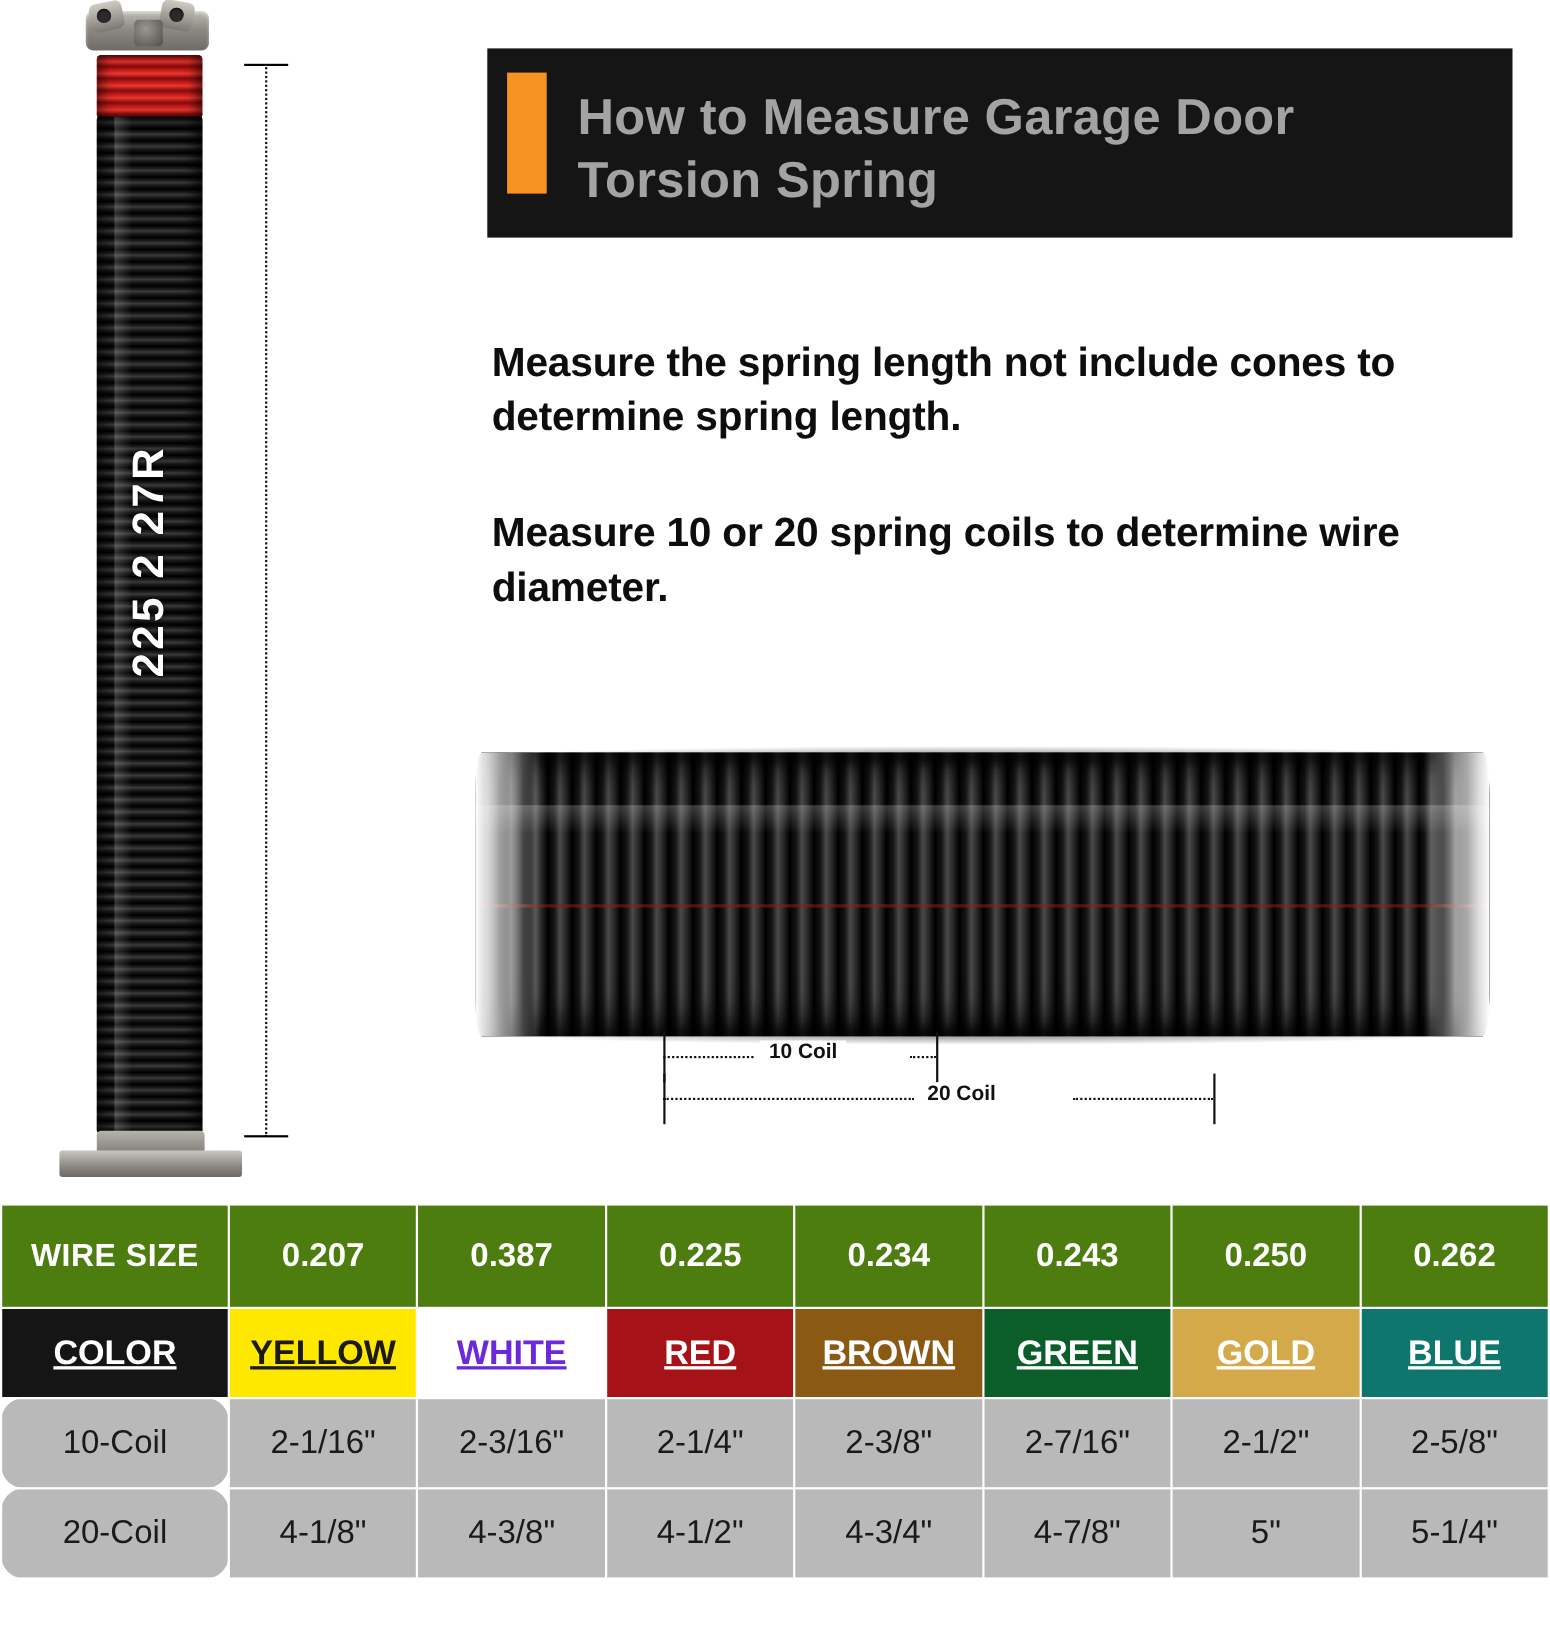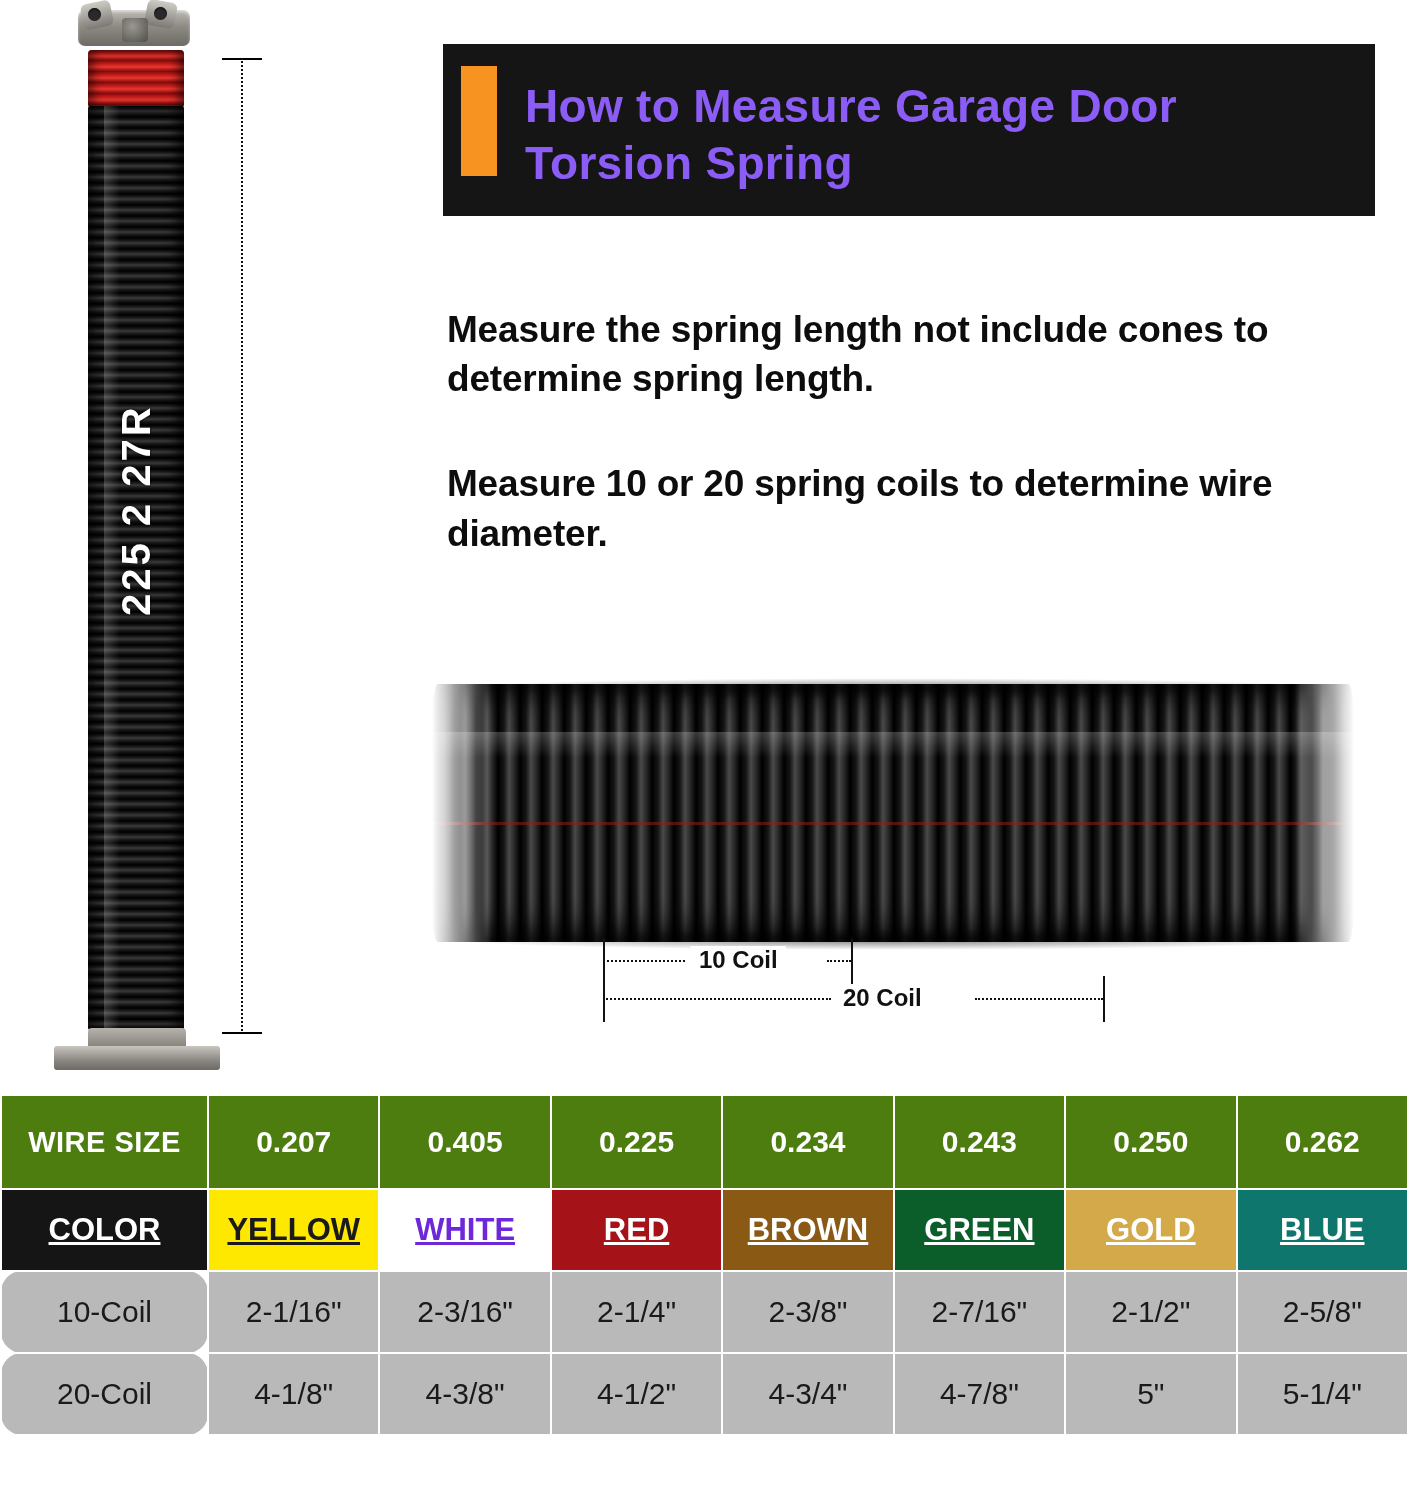--- a/index.html
+++ b/index.html
@@ -138,21 +138,21 @@
   }
   .banner .accent {
     width: 36px; height: 110px;
     background: #F79321;
     margin: 22px 0 0 18px;
     flex: 0 0 36px;
   }
   .banner h1 {
     margin: 0;
     padding: 34px 24px 0 28px;
-    color: #8b5cf6;
+    color: #a3a3a3;
     font-size: 46px;
     line-height: 1.24;
     font-weight: bold;
     letter-spacing: .3px;
   }
 
   
   .instructions {
     position: absolute;
     left: 447px; top: 305px;
@@ -208,21 +208,21 @@
   .dim-10 { top: 4px; }
   .dim-20 { top: 42px; }
   .dim-row .bar {
     position:absolute; top:16px; height:0; border-top: 2px dotted #111;
   }
   .dim-row .end {
     position:absolute; top:-6px; width:2px; height:46px; background:#111;
   }
   .dim-row .lbl {
     position:absolute; top:2px;
-    font-size: 24px; font-weight: bold; color:#111;
+    font-size: 19px; font-weight: bold; color:#111;
     background:#fff; padding: 0 8px;
     white-space: nowrap;
   }
   .dim-10 .barL { left: 8px; width: 82px; }
   .dim-10 .barR { left: 232px; width: 24px; }
   .dim-10 .end1 { left: 8px; }
   .dim-10 .end2 { left: 256px; }
   .dim-10 .lbl  { left: 96px; }
   .dim-20 .barL { left: 8px; width: 228px; }
   .dim-20 .barR { left: 380px; width: 128px; }
@@ -321,21 +321,21 @@
     </div>
   </div>
 
 </div>
 
 <table class="spec">
   <tbody>
     <tr class="r-wire" id="row-wire">
       <td class="head c-first">WIRE SIZE</td>
     <td>0.207</td>
-        <td>0.405</td>
+        <td>0.387</td>
         <td>0.225</td>
         <td>0.234</td>
         <td>0.243</td>
         <td>0.250</td>
         <td>0.262</td>
       </tr>
     <tr class="r-color" id="row-color">
       <td class="head c-first">COLOR</td>
     <td style="background: rgb(255, 232, 0); color: rgb(26, 26, 26);">YELLOW</td>
         <td style="background: rgb(255, 255, 255); color: #6d28d9;">WHITE</td>

